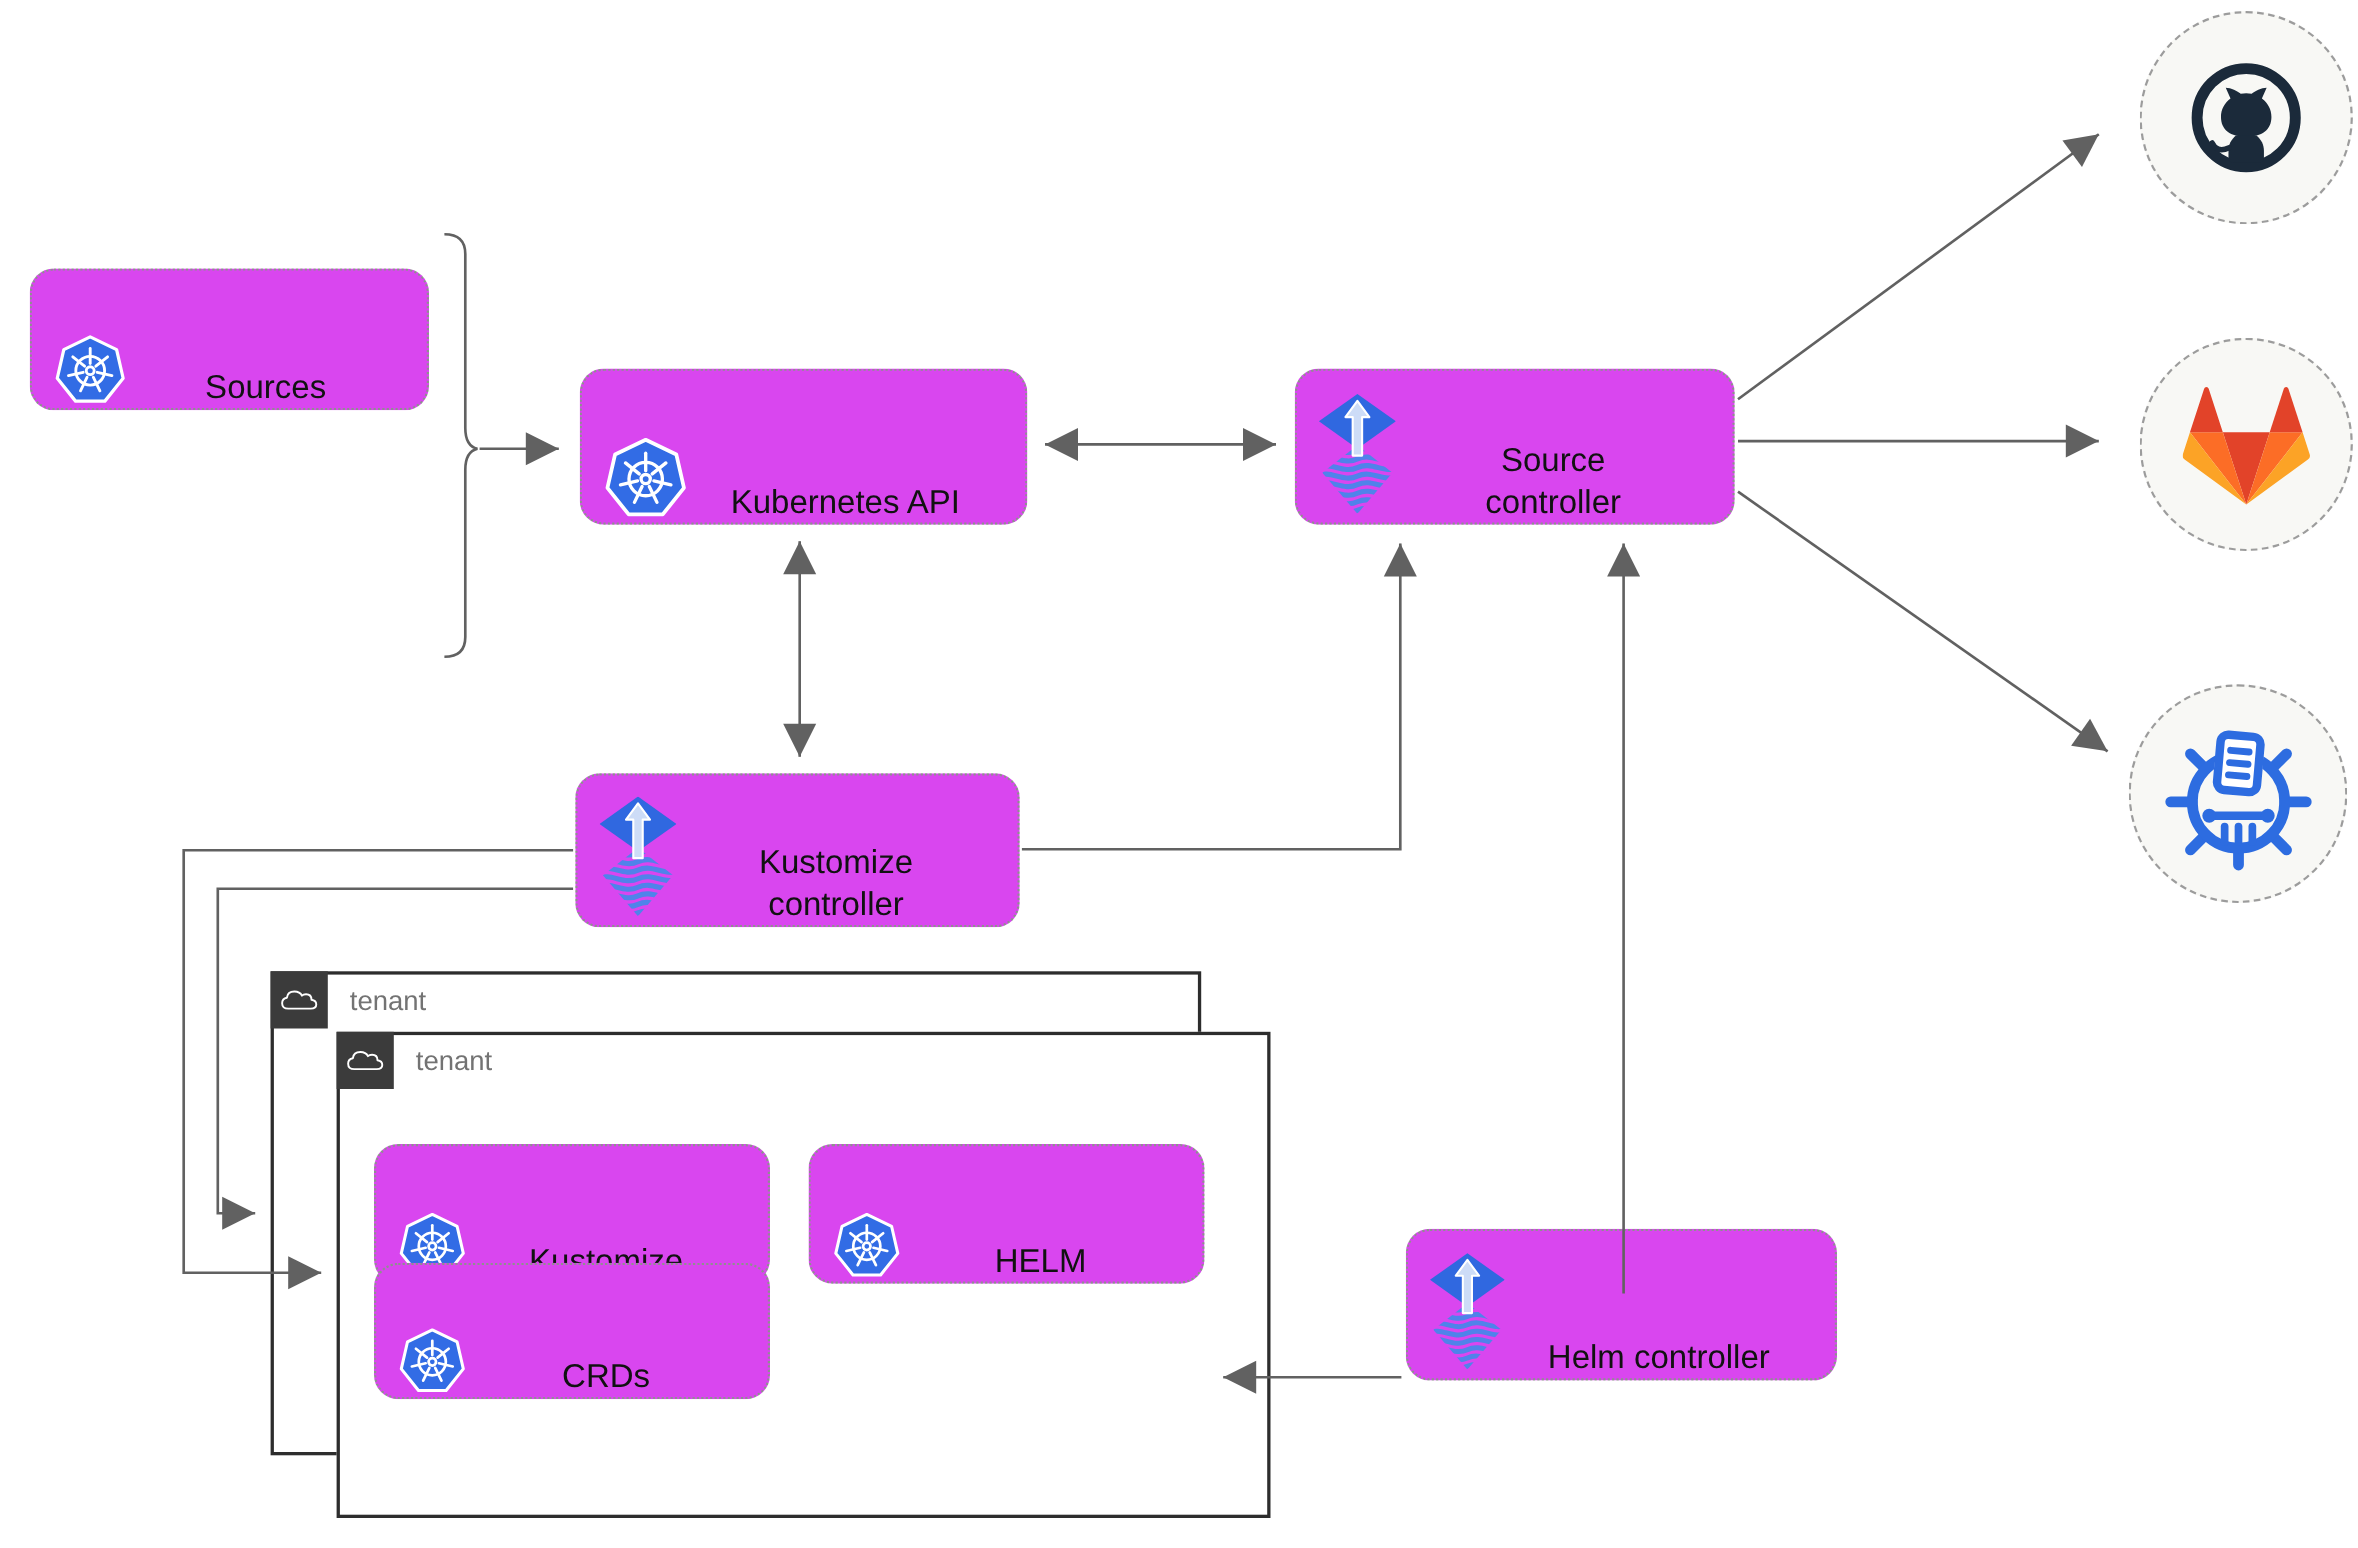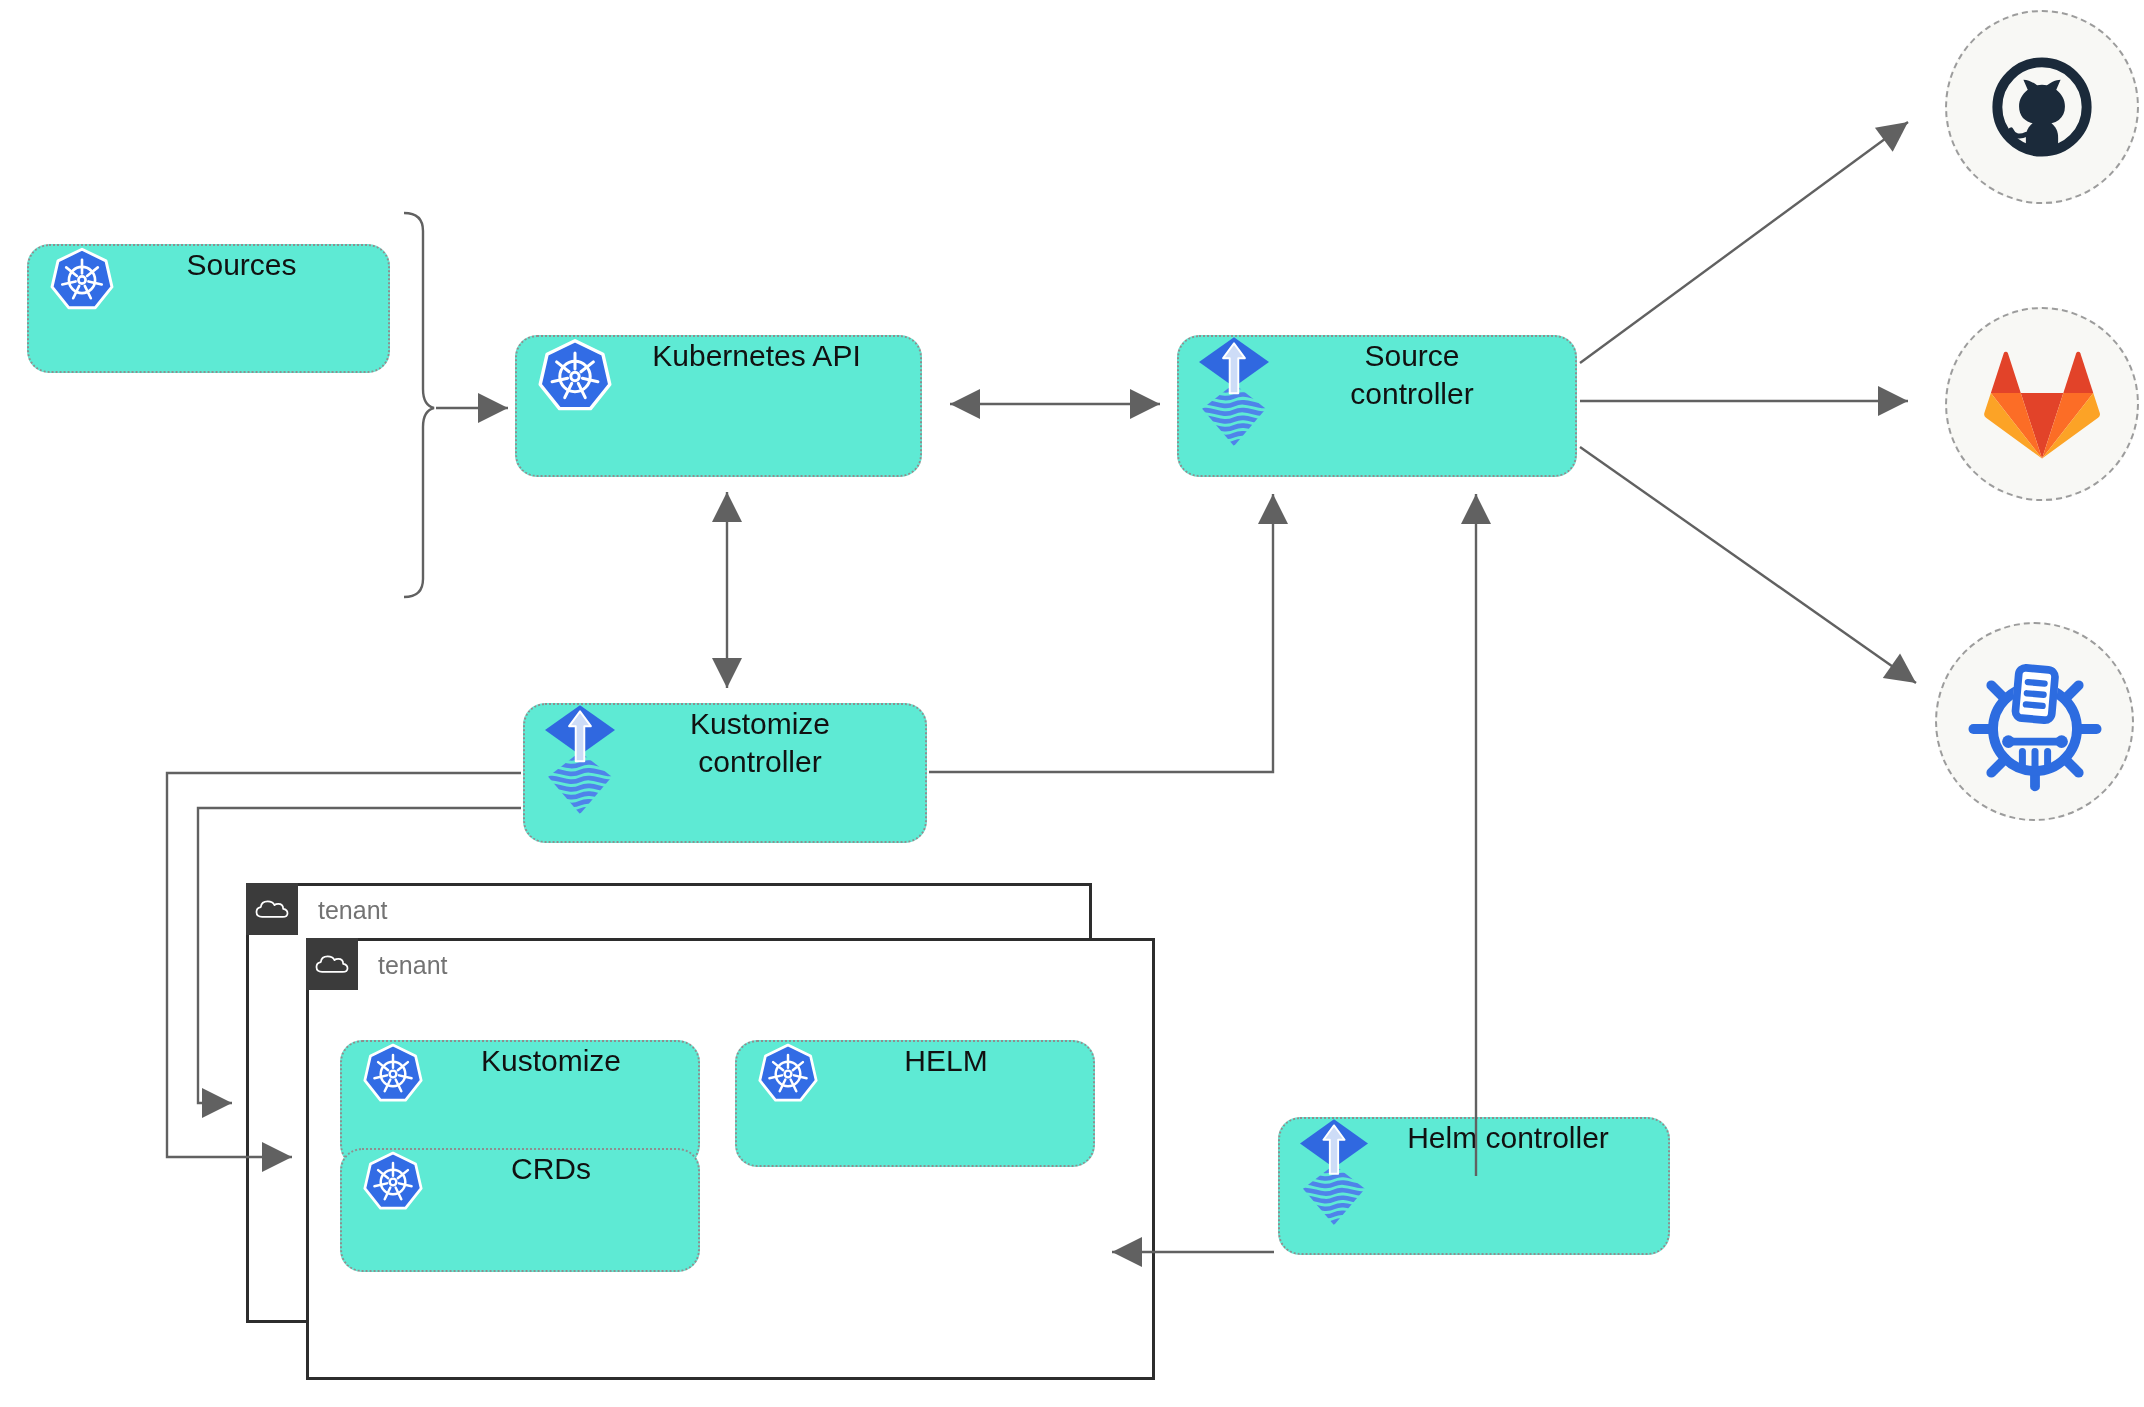--- a/index.html
+++ b/index.html
@@ -1,21 +1,21 @@
 <!DOCTYPE html>
 <html><head>
 <meta charset="utf-8">
 <style>
   html,body{margin:0;padding:0;background:#fff;}
   .stage{position:relative;width:2144px;height:1407px;background:#ffffff;
          font-family:"Liberation Sans",sans-serif;overflow:hidden;}
 
   
-  .node{position:absolute;background:#5eead4;border:2px dotted #8f8f8f;border-radius:22px;
-        display:flex;align-items:flex-start;padding:0 20px;box-sizing:border-box;z-index:3;}
+  .node{position:absolute;background:#d946ef;border:2px dotted #8f8f8f;border-radius:22px;
+        display:flex;align-items:flex-end;padding:0 20px;box-sizing:border-box;z-index:3;}
   .node .icon{flex:0 0 auto;display:block;}
   .node .label{flex:1;text-align:center;font-size:30px;color:#111;line-height:1.25;}
   .node.ctrl .label{max-width:212px;margin:0 auto;}
 
   
   .endpoint{position:absolute;border:2px dashed #9c9c9c;border-radius:50%;background:#f8f8f5;
             display:flex;align-items:center;justify-content:center;z-index:3;}
 
   
   .tenant{position:absolute;background:#ffffff;border:3px solid #2d2d2d;box-sizing:border-box;}
@@ -141,21 +141,21 @@
   <div class="tenant-label" style="left:378px;top:951px;z-index:2">tenant</div>
 
   <div class="node" style="left:27px;top:244px;width:363px;height:129px">
     <svg class="icon" width="66" height="68">
         <use href="#sym-k8s"></use>
       </svg>
     <div class="label">Sources</div>
   </div>
 
 
-  <div class="node" style="left:515px;top:335px;width:407px;height:142px">
+  <div class="node" style="left:527px;top:335px;width:407px;height:142px">
     <svg class="icon" width="76" height="79">
         <use href="#sym-k8s"></use>
       </svg>
     <div class="label">Kubernetes API</div>
   </div>
 
   <div class="node ctrl" style="left:523px;top:703px;width:404px;height:140px">
     <svg class="icon" width="70" height="117">
         <use href="#sym-flux"></use>
       </svg>

